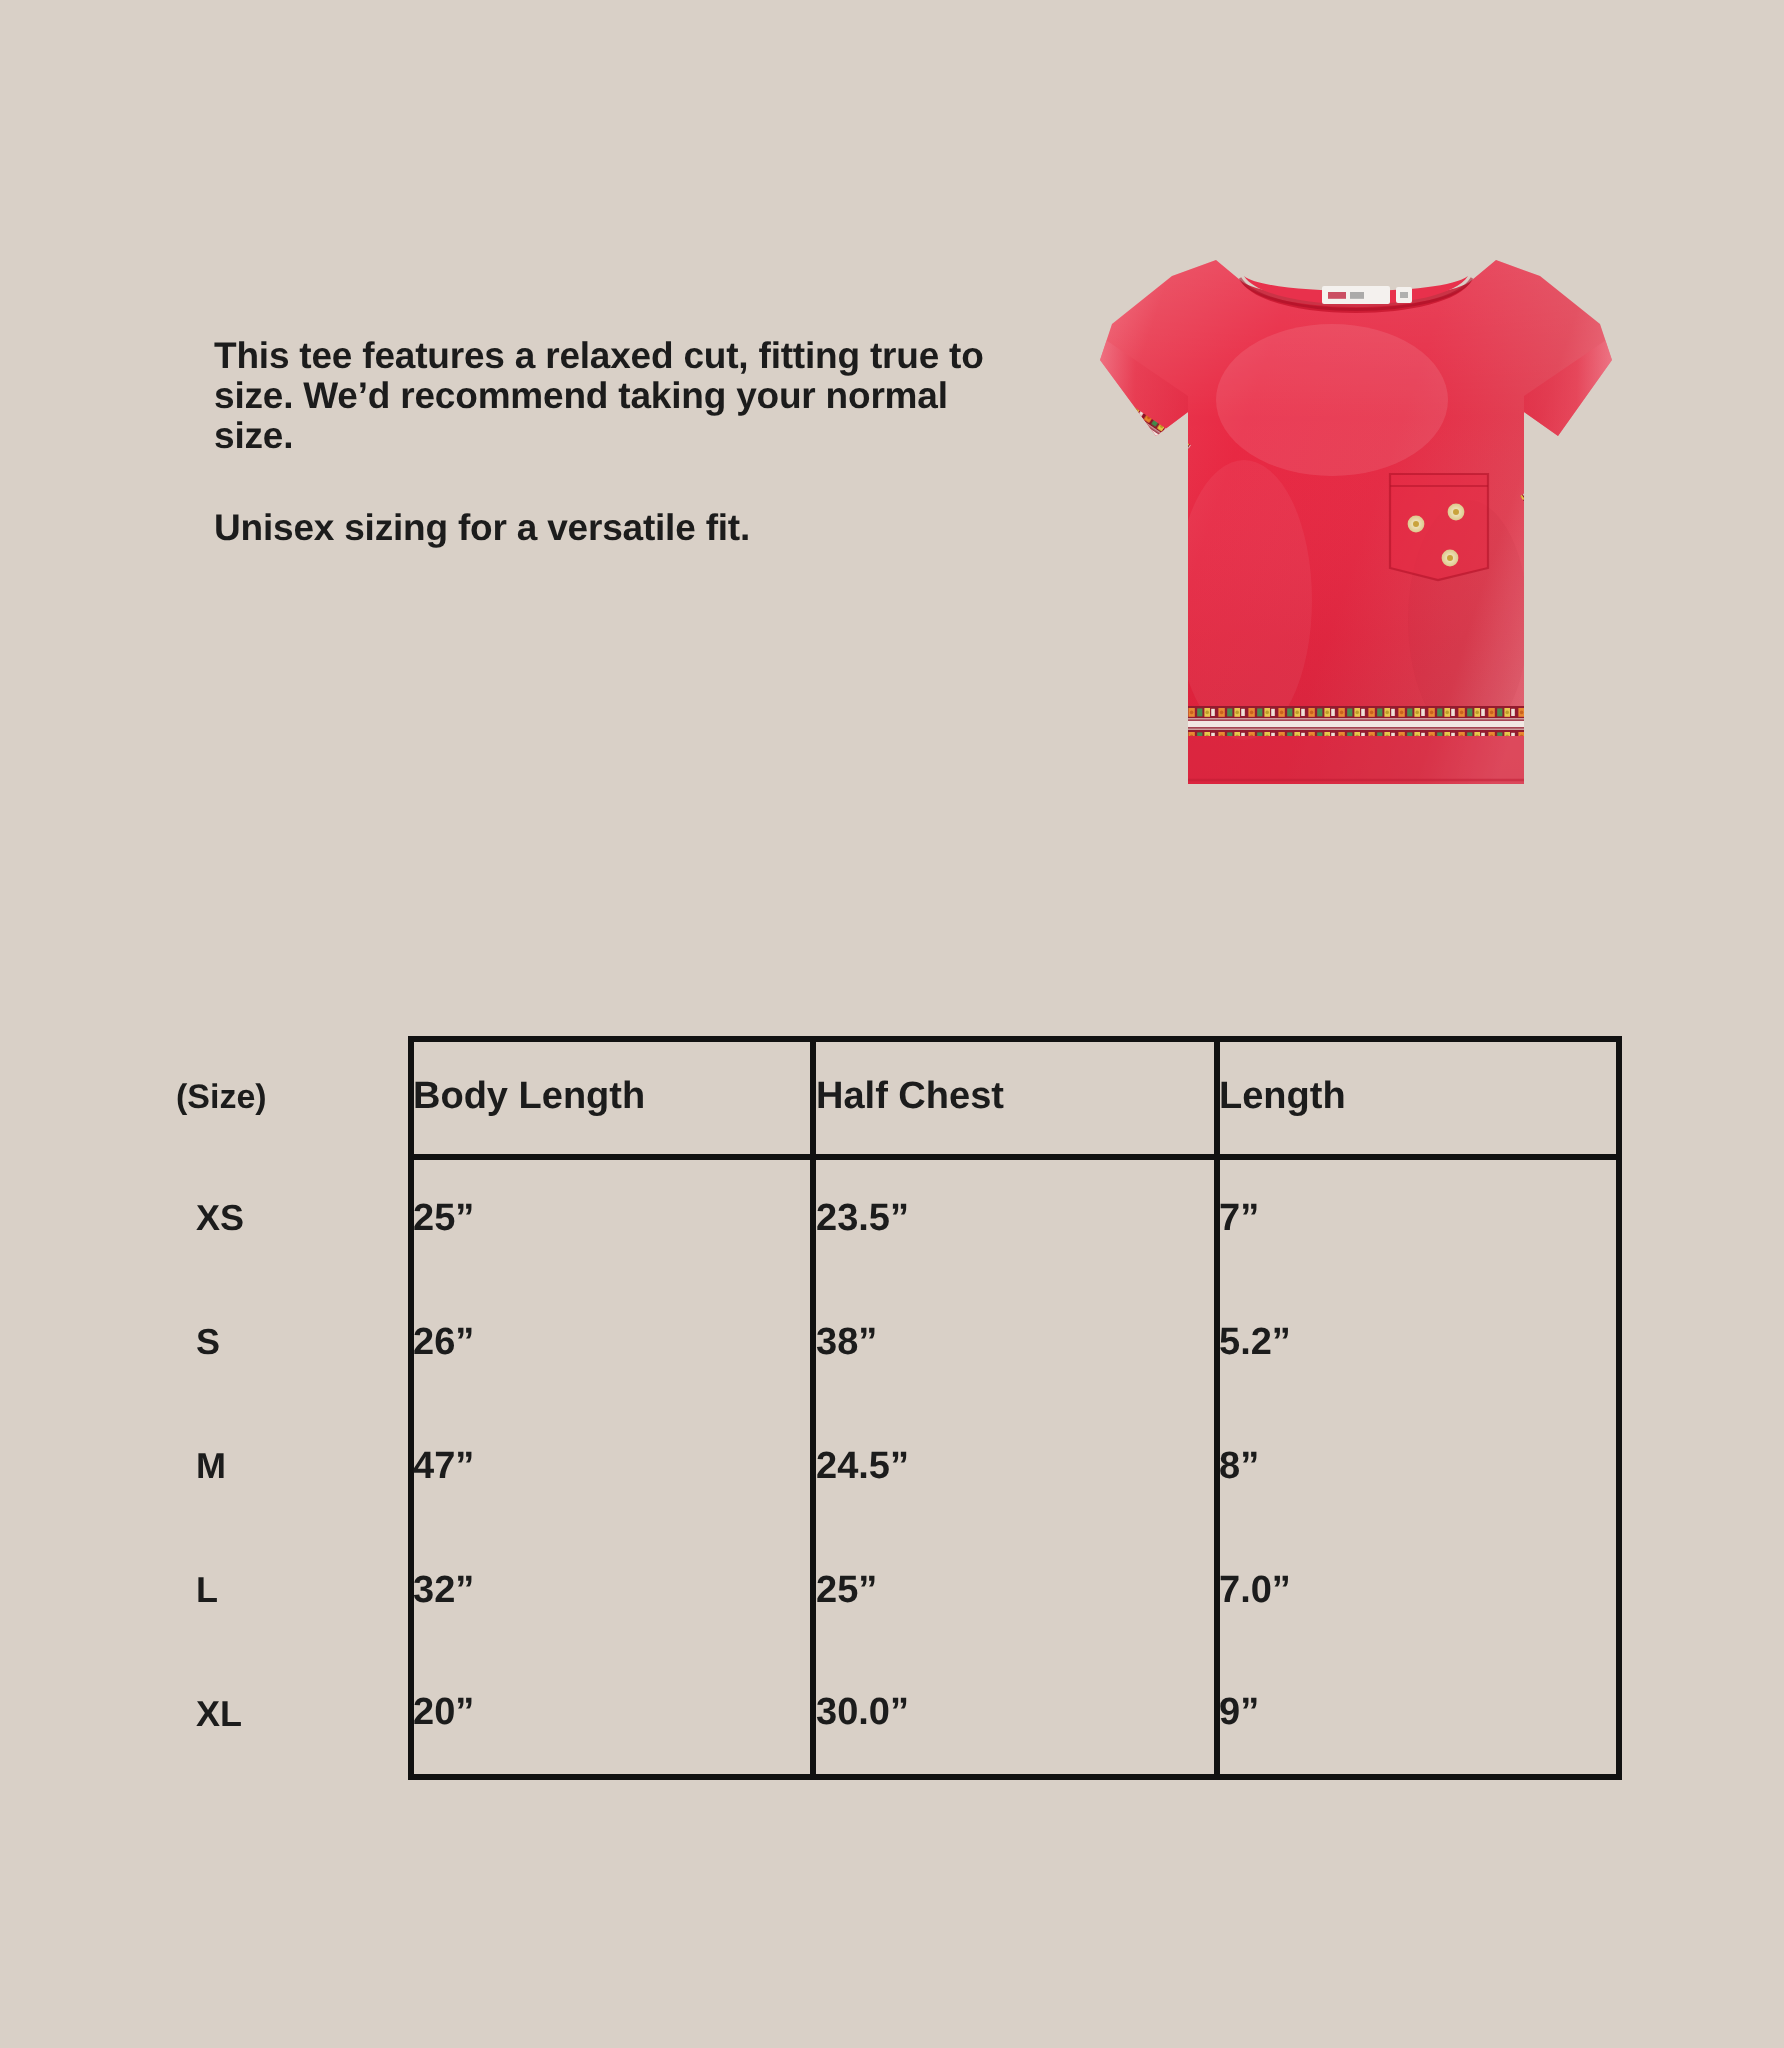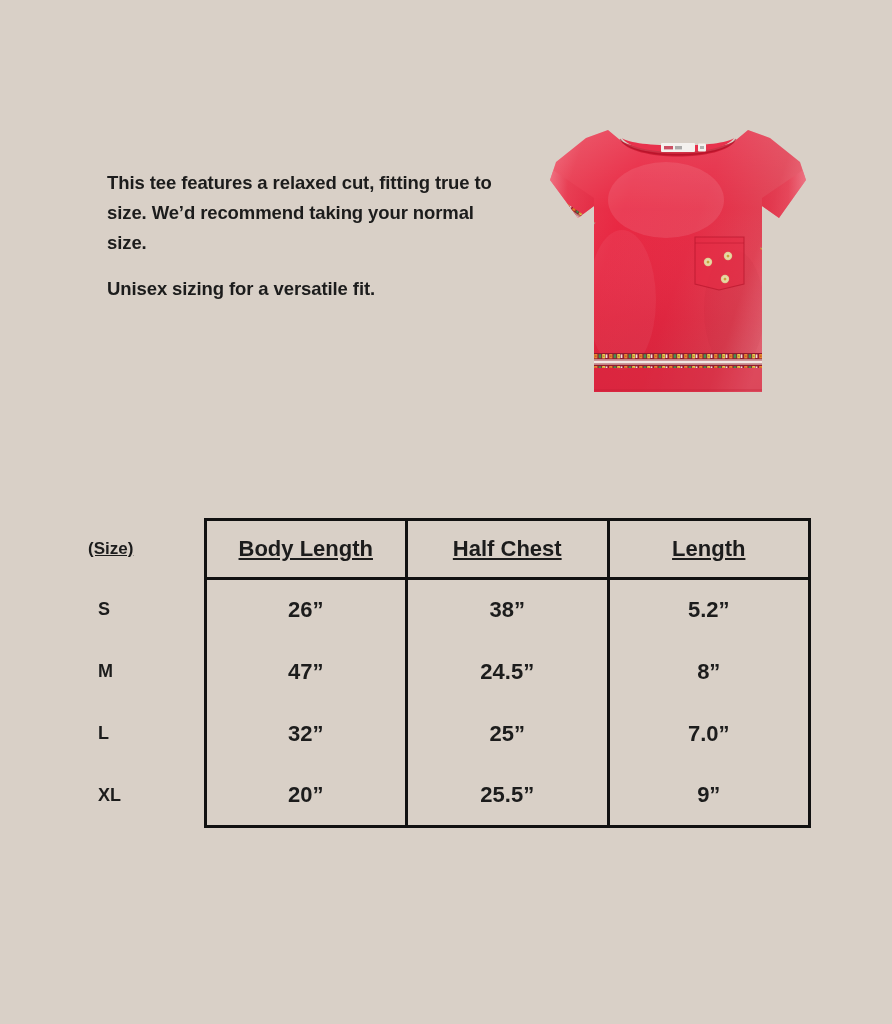--- a/index.html
+++ b/index.html
@@ -28,25 +28,25 @@
   
   .copy {
     position: absolute;
     left: 107px;
     top: 168px;
     width: 400px;
   }
   .copy p {
     font-size: 18.5px;
     font-weight: bold;
-    line-height: 30px;
+    line-height: 20px;
     letter-spacing: -0.1px;
     color: #1c1c1c;
   }
-  .copy p.second { margin-top: 16px; }
+  .copy p.second { margin-top: 26px; }
 
   
   .product {
     position: absolute;
     left: 548px;
     top: 110px;
     width: 260px;
     height: 285px;
   }
   .tee-svg { display: block; width: 260px; height: 285px; }
@@ -62,34 +62,33 @@
   table.size-table {
     border-collapse: collapse;
     width: 726px;
     table-layout: fixed;
   }
   table.size-table col.c-size { width: 121px; }
   table.size-table col.c-data { width: 201.5px; }
 
   table.size-table th,
   table.size-table td {
-    font-size: 22px;
+    font-size: 19px;
     font-weight: bold;
-    text-align: center;
+    text-align: left;
     color: #1c1c1c;
     border: none;
     padding: 0;
   }
 
   
   thead th {
     height: 59px;
     font-size: 19px;
     vertical-align: middle;
-    text-decoration: underline;
   }
   thead th.size-head {
     font-size: 17px;
     text-align: left;
     padding-left: 4px;
   }
   thead th.bordered {
     border-top: 3.5px solid #111;
     border-bottom: 3.5px solid #111;
     border-left: 3.5px solid #111;
@@ -259,40 +258,46 @@
       <thead>
         <tr>
           <th class="size-head">(Size)</th>
           <th class="bordered">Body Length</th>
           <th class="bordered">Half Chest</th>
           <th class="bordered last">Length</th>
         </tr>
       </thead>
       <tbody>
         <tr>
+          <td class="size-cell">XS</td>
+          <td class="bordered">25”</td>
+          <td class="bordered">23.5”</td>
+          <td class="bordered last">7”</td>
+        </tr>
+        <tr>
           <td class="size-cell">S</td>
           <td class="bordered">26”</td>
           <td class="bordered">38”</td>
           <td class="bordered last">5.2”</td>
         </tr>
         <tr>
           <td class="size-cell">M</td>
           <td class="bordered">47”</td>
           <td class="bordered">24.5”</td>
           <td class="bordered last">8”</td>
         </tr>
         <tr>
           <td class="size-cell">L</td>
           <td class="bordered">32”</td>
           <td class="bordered">25”</td>
           <td class="bordered last">7.0”</td>
         </tr>
         <tr>
           <td class="size-cell">XL</td>
           <td class="bordered">20”</td>
-          <td class="bordered">25.5”</td>
+          <td class="bordered">30.0”</td>
           <td class="bordered last">9”</td>
         </tr>
       </tbody>
     </table>
   </div>
 
 </div>
 
 </body></html>

